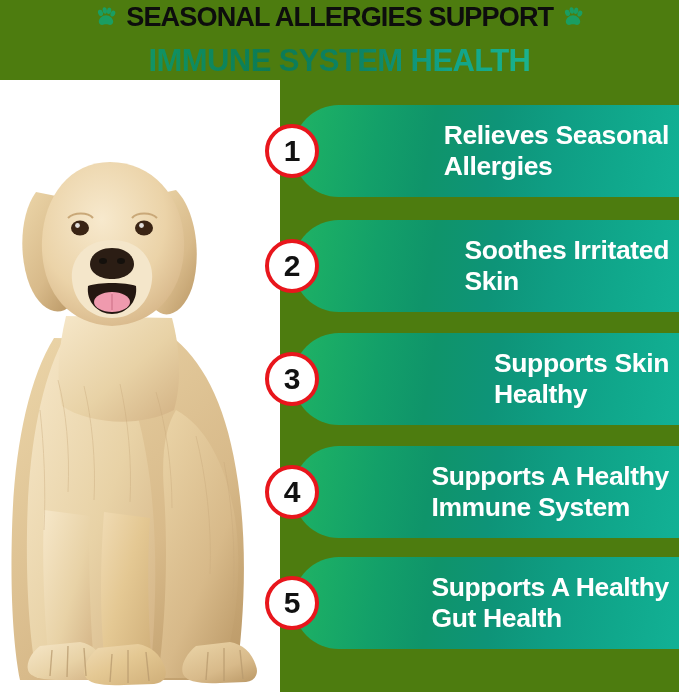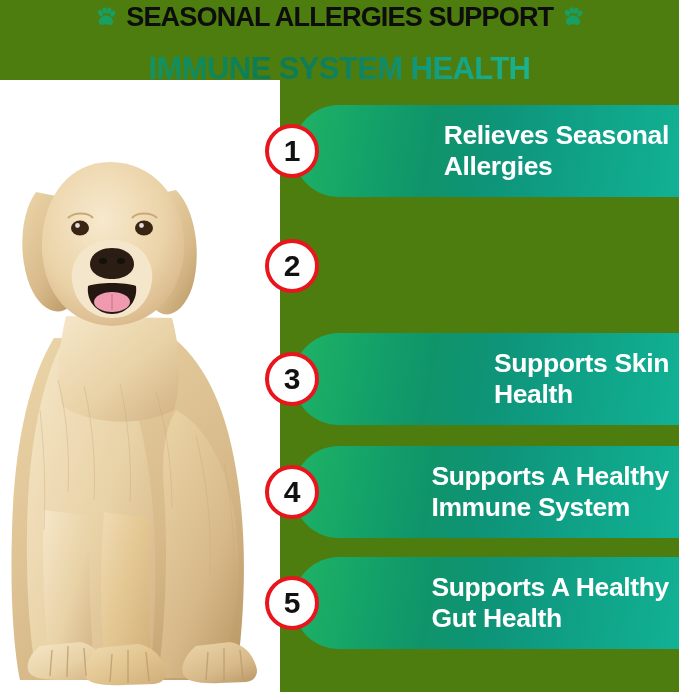--- a/index.html
+++ b/index.html
@@ -47,21 +47,21 @@
     color: #0d0d0d;
     white-space: nowrap;
     transform: scaleX(0.985);
     line-height: 30px;
   }
 
   .paw-icon { width: 22px; height: 22px; display:block; flex: 0 0 auto; }
 
   .subtitle {
     position: absolute;
-    top: 50px; left: 0;
+    top: 42px; left: 0;
     width: 679px;
     font-size: 31px;
     font-weight: 700;
     letter-spacing: -0.6px;
     line-height: 38px;
     white-space: nowrap;
     background-image: linear-gradient(90deg,
         #1faa76 0%, #17a06f 12%, #0f8f62 26%,
         #0c7a55 40%, #0d8566 54%, #11a389 66%,
         #18b08d 76%, #2cba93 86%, #35c09a 100%);
@@ -270,25 +270,29 @@
       </g>
     </svg>
   </div>
 
   <div class="banner b1">
     <div class="banner-text">Relieves Seasonal
 Allergies</div>
   </div>
   <div class="num-badge n1">1</div>
 
+  <div class="banner b2">
+    <div class="banner-text">Soothes Irritated
+Skin</div>
+  </div>
   <div class="num-badge n2">2</div>
 
   <div class="banner b3">
     <div class="banner-text">Supports Skin
-Health</div>
+Healthy</div>
   </div>
   <div class="num-badge n3">3</div>
 
   <div class="banner b4">
     <div class="banner-text">Supports A Healthy
 Immune System</div>
   </div>
   <div class="num-badge n4">4</div>
 
   <div class="banner b5">

